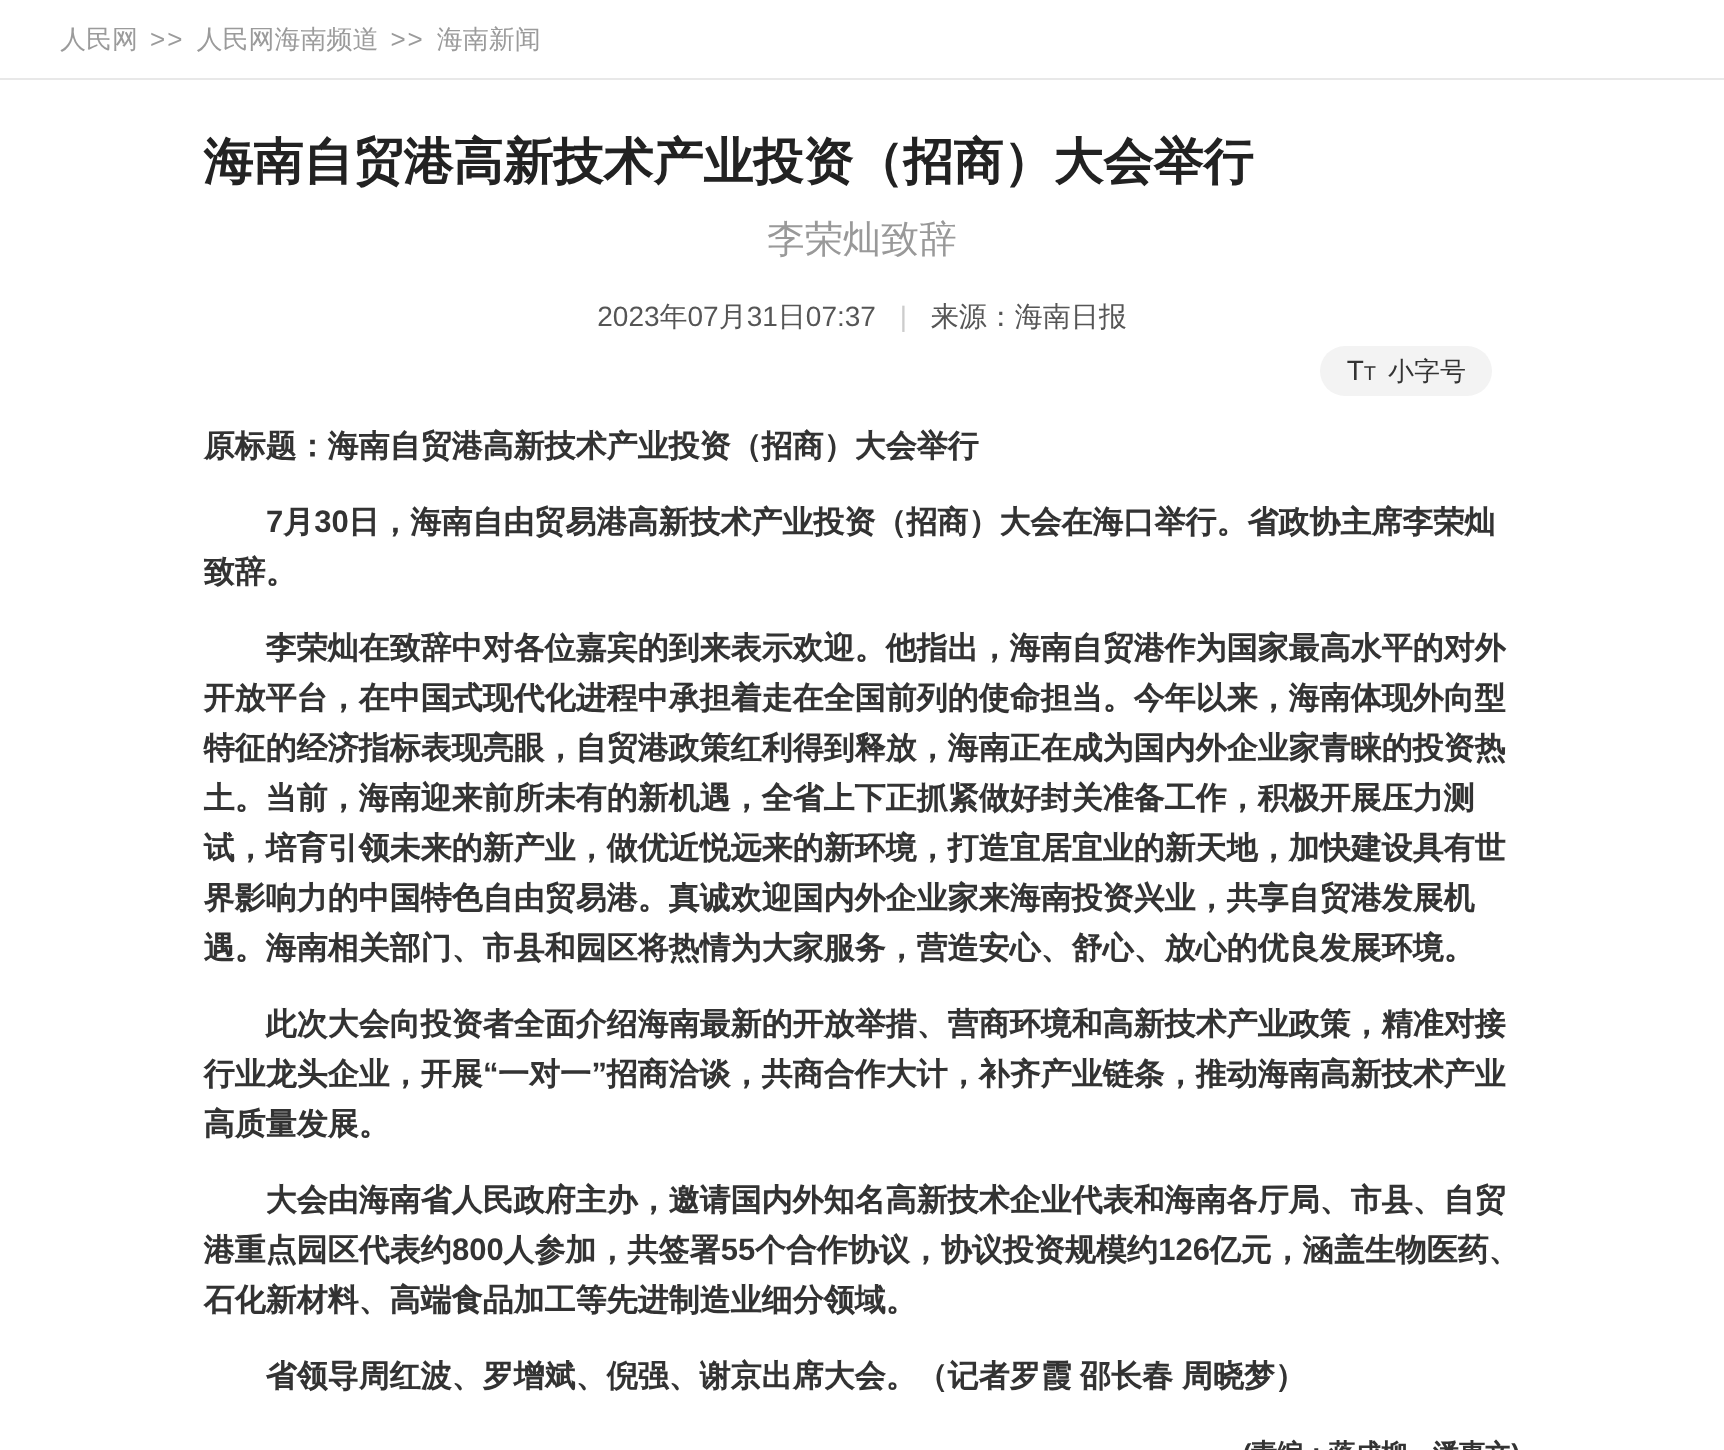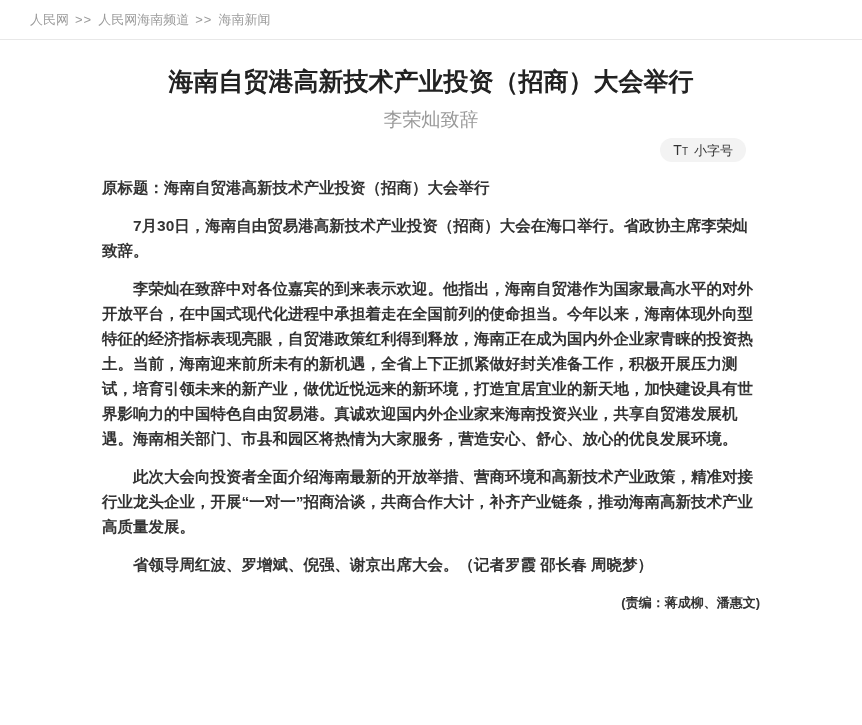--- a/index.html
+++ b/index.html
@@ -32,21 +32,21 @@
     margin: 0 6px;
     letter-spacing: 1px;
   }
   
   .article {
     width: 658px;
     margin: 0 auto;
   }
   .article-title {
     margin-top: 24px;
-    text-align: center;
+    text-align: left;
     font-size: 25px;
     line-height: 34px;
     font-weight: 700;
     color: #222222;
   }
   .article-subtitle {
     margin-top: 9px;
     text-align: center;
     font-size: 19px;
     color: #999999;
@@ -116,34 +116,40 @@
   <div class="breadcrumb-bar">
     <a>人民网</a><span class="crumb-sep">&gt;&gt;</span><a>人民网海南频道</a><span class="crumb-sep">&gt;&gt;</span><a>海南新闻</a>
   </div>
 
   <div class="article">
 
     <h1 class="article-title">海南自贸港高新技术产业投资（招商）大会举行</h1>
 
     <div class="article-subtitle">李荣灿致辞</div>
 
+    <div class="article-meta">
+      <span>2023年07月31日07:37</span>
+      <span class="meta-sep">|</span>
+      <span class="meta-source">来源：海南日报</span>
+    </div>
 
     <div class="toolbar">
       <button class="font-size-pill">
         <span class="t-icon">
             <span class="t-big">T</span>
             <span class="t-small">T</span>
           </span>
         <span>小字号</span>
       </button>
     </div>
 
     <div class="content">
       <p class="no-indent">原标题：海南自贸港高新技术产业投资（招商）大会举行</p>
       <p>7月30日，海南自由贸易港高新技术产业投资（招商）大会在海口举行。省政协主席李荣灿致辞。</p>
       <p>李荣灿在致辞中对各位嘉宾的到来表示欢迎。他指出，海南自贸港作为国家最高水平的对外开放平台，在中国式现代化进程中承担着走在全国前列的使命担当。今年以来，海南体现外向型特征的经济指标表现亮眼，自贸港政策红利得到释放，海南正在成为国内外企业家青睐的投资热土。当前，海南迎来前所未有的新机遇，全省上下正抓紧做好封关准备工作，积极开展压力测试，培育引领未来的新产业，做优近悦远来的新环境，打造宜居宜业的新天地，加快建设具有世界影响力的中国特色自由贸易港。真诚欢迎国内外企业家来海南投资兴业，共享自贸港发展机遇。海南相关部门、市县和园区将热情为大家服务，营造安心、舒心、放心的优良发展环境。</p>
       <p>此次大会向投资者全面介绍海南最新的开放举措、营商环境和高新技术产业政策，精准对接行业龙头企业，开展“一对一”招商洽谈，共商合作大计，补齐产业链条，推动海南高新技术产业高质量发展。</p>
+      <p>大会由海南省人民政府主办，邀请国内外知名高新技术企业代表和海南各厅局、市县、自贸港重点园区代表约800人参加，共签署55个合作协议，协议投资规模约126亿元，涵盖生物医药、石化新材料、高端食品加工等先进制造业细分领域。</p>
       <p>省领导周红波、罗增斌、倪强、谢京出席大会。（记者罗霞 邵长春 周晓梦）</p>
       <p class="editor-note">(责编：蒋成柳、潘惠文)</p>
     </div>
 
   </div>
 </div>
 
 </body></html>

